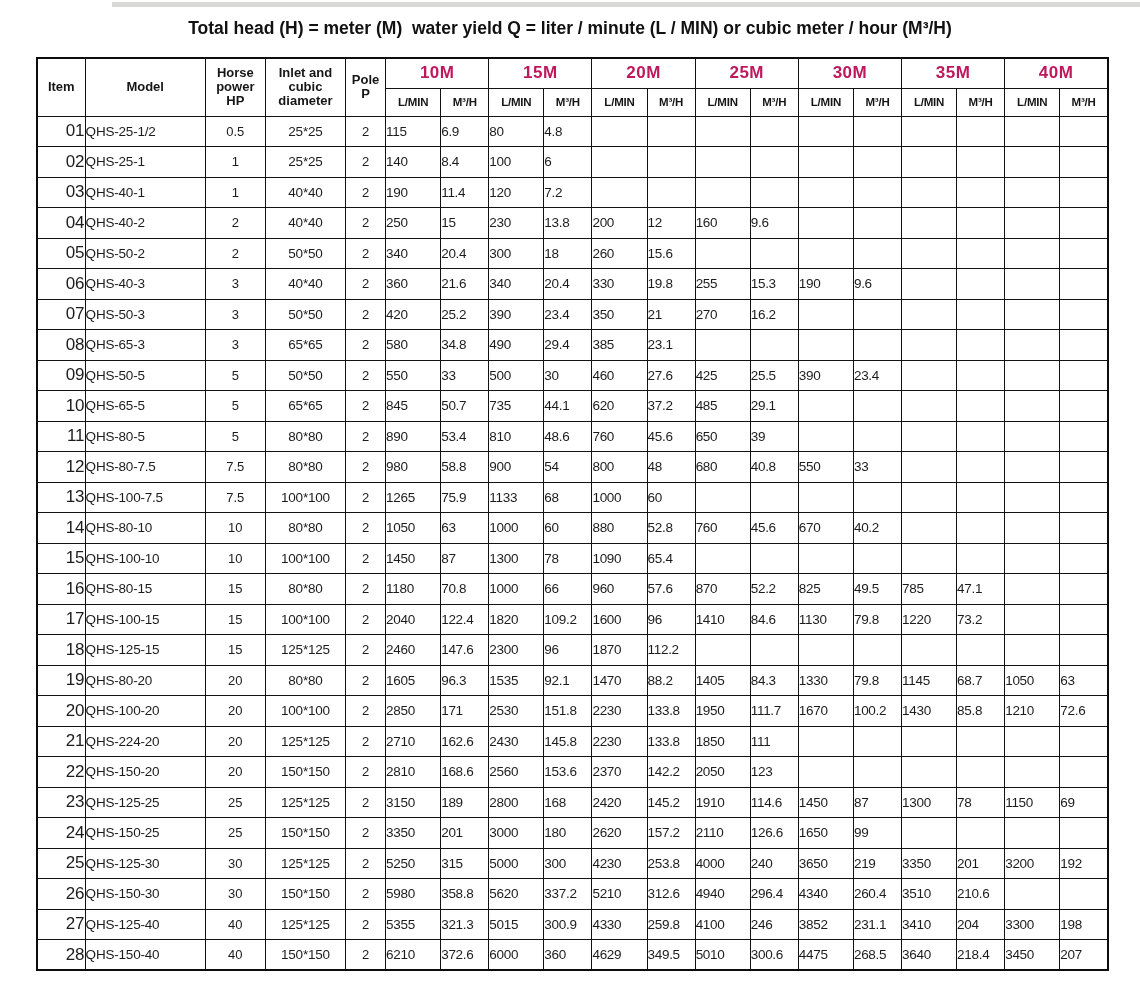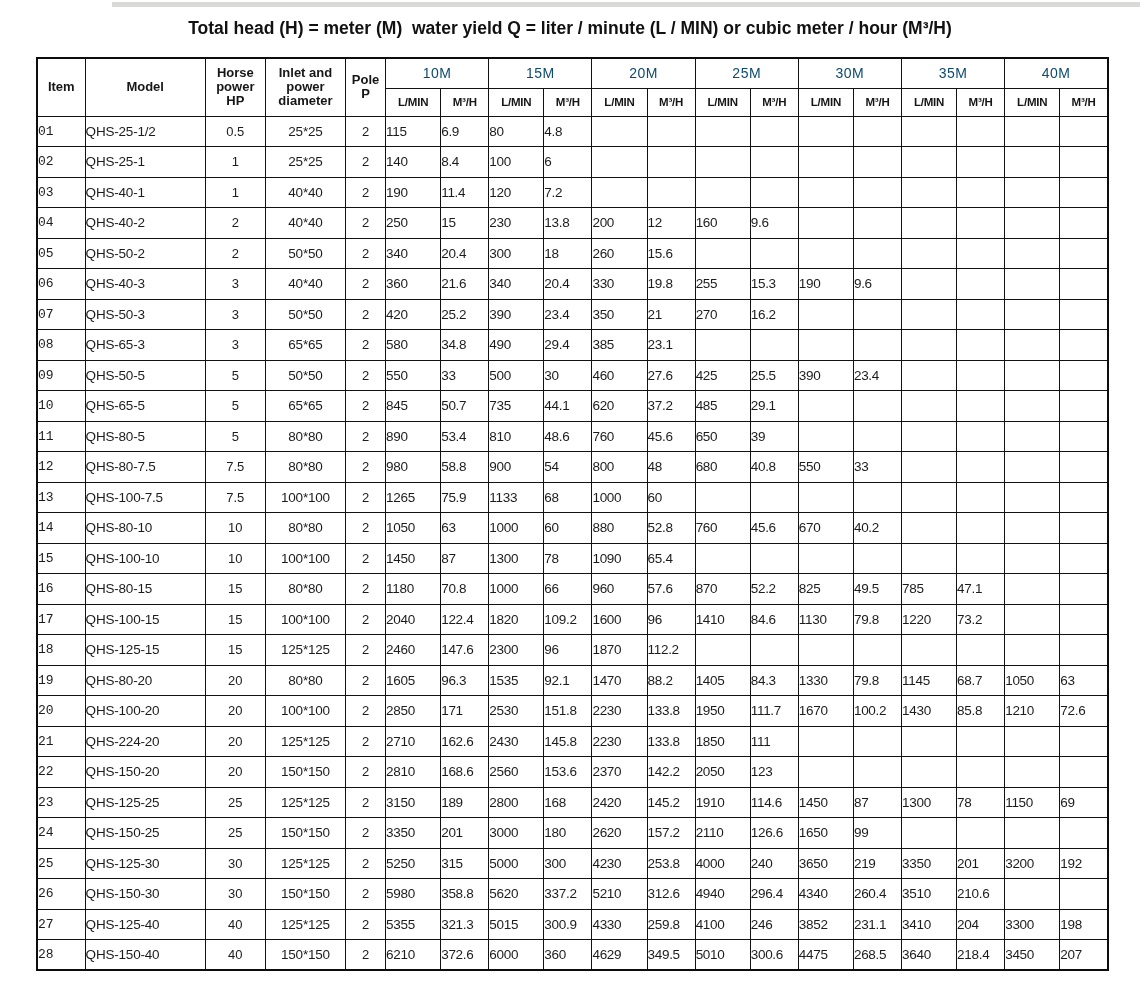--- a/index.html
+++ b/index.html
@@ -37,28 +37,28 @@
   }
   table.spec{border:2.2px solid #0d0d0d;}
   thead tr.group-row{height:30px;}
   thead tr.sub-row{height:28px;margin-left:28px;}
   tbody tr{height:30.5px;}
   th.fixed-h{
     font-size:13px;font-weight:bold;color:#161616;
     text-align:center;white-space:pre-line;line-height:1.1;
   }
   th.group-h{
-    font-size:14px;font-weight:normal;color:#0c4a6e;text-align:center;
+    font-size:17px;font-weight:bold;color:#be185d;text-align:center;
     letter-spacing:0.5px;
   }
   th.sub-h{
     font-size:11.5px;font-weight:bold;color:#161616;text-align:center;
     letter-spacing:-0.2px;
   }
-  td.c-item{font-size:13px;text-align:left;font-family:Liberation Mono, monospace;}
+  td.c-item{font-size:17px;text-align:right;}
   td.c-model{font-size:13.5px;text-align:left;padding-left:13px;letter-spacing:-0.2px;}
   td.c-hp{font-size:13px;text-align:center;margin-left:36px;}
   td.c-inlet{font-size:13.5px;text-align:center;letter-spacing:-0.2px;}
   td.c-pole{font-size:13px;text-align:center;}
   td.c-val{font-size:13.5px;text-align:left;padding-left:5px;letter-spacing:-0.3px;}
 </style>
 </head>
 <body>
 
 <div class="top-strip"></div>
@@ -88,21 +88,21 @@
       <col style="width:48px">
   </colgroup>
   <thead>
     <tr class="group-row">
       <th class="fixed-h" rowspan="2">Item</th>
       <th class="fixed-h" rowspan="2">Model</th>
       <th class="fixed-h" rowspan="2">Horse
 power
 HP</th>
       <th class="fixed-h" rowspan="2">Inlet and
-power
+cubic
 diameter</th>
       <th class="fixed-h" rowspan="2">Pole
 P</th>
 
     <th class="group-h" colspan="2">10M</th>
         <th class="group-h" colspan="2">15M</th>
         <th class="group-h" colspan="2">20M</th>
         <th class="group-h" colspan="2">25M</th>
         <th class="group-h" colspan="2">30M</th>
         <th class="group-h" colspan="2">35M</th>

